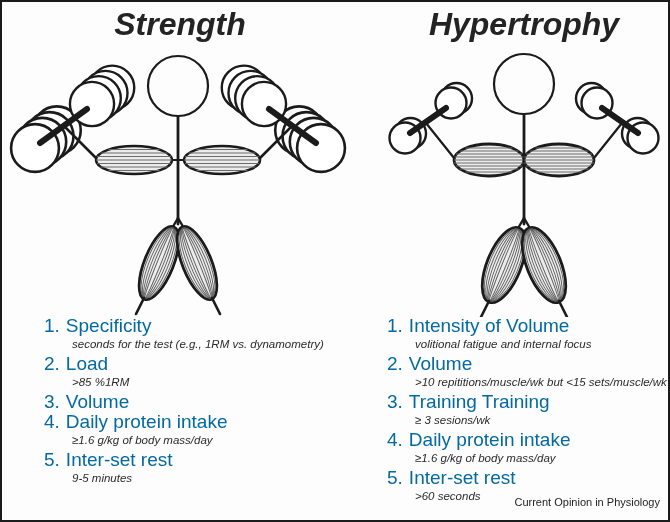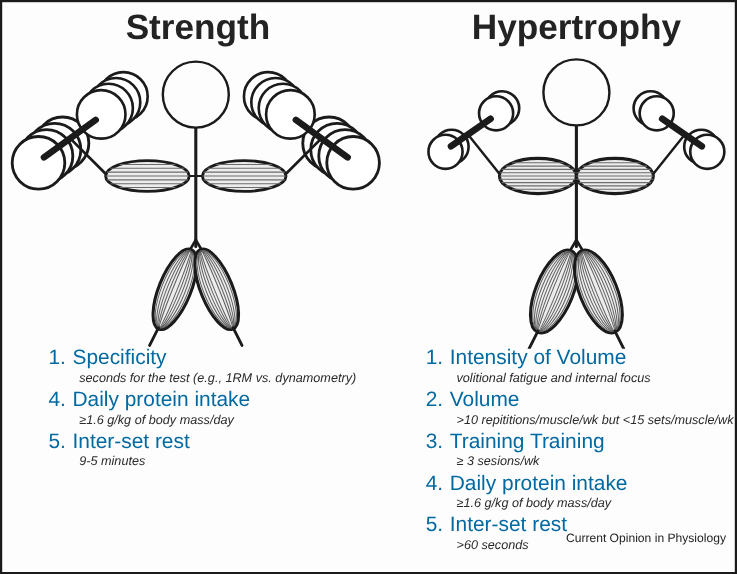--- a/index.html
+++ b/index.html
@@ -4,34 +4,34 @@
 <style>
   html,body { margin:0; padding:0; background:#888; }
   .page {
     position:relative; width:670px; height:522px;
     background:#fdfdfd; border:2px solid #1b1b1b; box-sizing:border-box;
     font-family:"Liberation Sans", sans-serif; color:#1b1b1b; overflow:hidden;
   }
   .figures { position:absolute; left:0; top:0; }
   .title {
     position:absolute; top:4px; width:336px; text-align:center;
-    font-size:32px; font-weight:bold; letter-spacing:0px; color:#232323;
+    font-size:32px; font-weight:bold; letter-spacing:0px; color:#232323;font-style:italic;
   }
   .title-left { left:10px; }
   .title-right { left:354px; }
   .list { position:absolute; top:314px; width:285px; }
   .item-main { font-size:19px; line-height:20px; color:#0369a1; }
   .item-main .num { display:inline-block; margin-right:6px; }
   .item-detail {
     font-size:11.5px; font-style:italic; line-height:13px;
     margin:2px 0 3px 28px; white-space:nowrap; color:#2a2a2a;
   }
   .list-left { left:42px; }
   .list-right { left:385px; }
-  .credit { position:absolute; right:8px; bottom:24px; font-size:11px; color:#222; }
+  .credit { position:absolute; right:8px; bottom:12px; font-size:11px; color:#222; }
 </style>
 </head>
 <body>
 
 <div class="page">
 
   <svg class="figures" width="670" height="315" viewBox="0 0 670 315">
     <defs>
 
       <g id="armS">
@@ -179,22 +179,25 @@
 
   <div class="title title-left">Strength</div>
   <div class="title title-right">Hypertrophy</div>
 
   <div class="list list-left">
     <div class="list-item">
       <div class="item-main"><span class="num">1.</span><span>Specificity</span></div>
       <div class="item-detail">seconds for the test (e.g., 1RM vs. dynamometry)</div>
     </div>
     <div class="list-item">
-    </div>
-    <div class="list-item">
+      <div class="item-main"><span class="num">2.</span><span>Load</span></div>
+      <div class="item-detail">&gt;85 %1RM</div>
+    </div>
+    <div class="list-item">
+      <div class="item-main"><span class="num">3.</span><span>Volume</span></div>
     </div>
     <div class="list-item">
       <div class="item-main"><span class="num">4.</span><span>Daily protein intake</span></div>
       <div class="item-detail">≥1.6 g/kg of body mass/day</div>
     </div>
     <div class="list-item">
       <div class="item-main"><span class="num">5.</span><span>Inter-set rest</span></div>
       <div class="item-detail">9-5 minutes</div>
     </div>
   </div>

